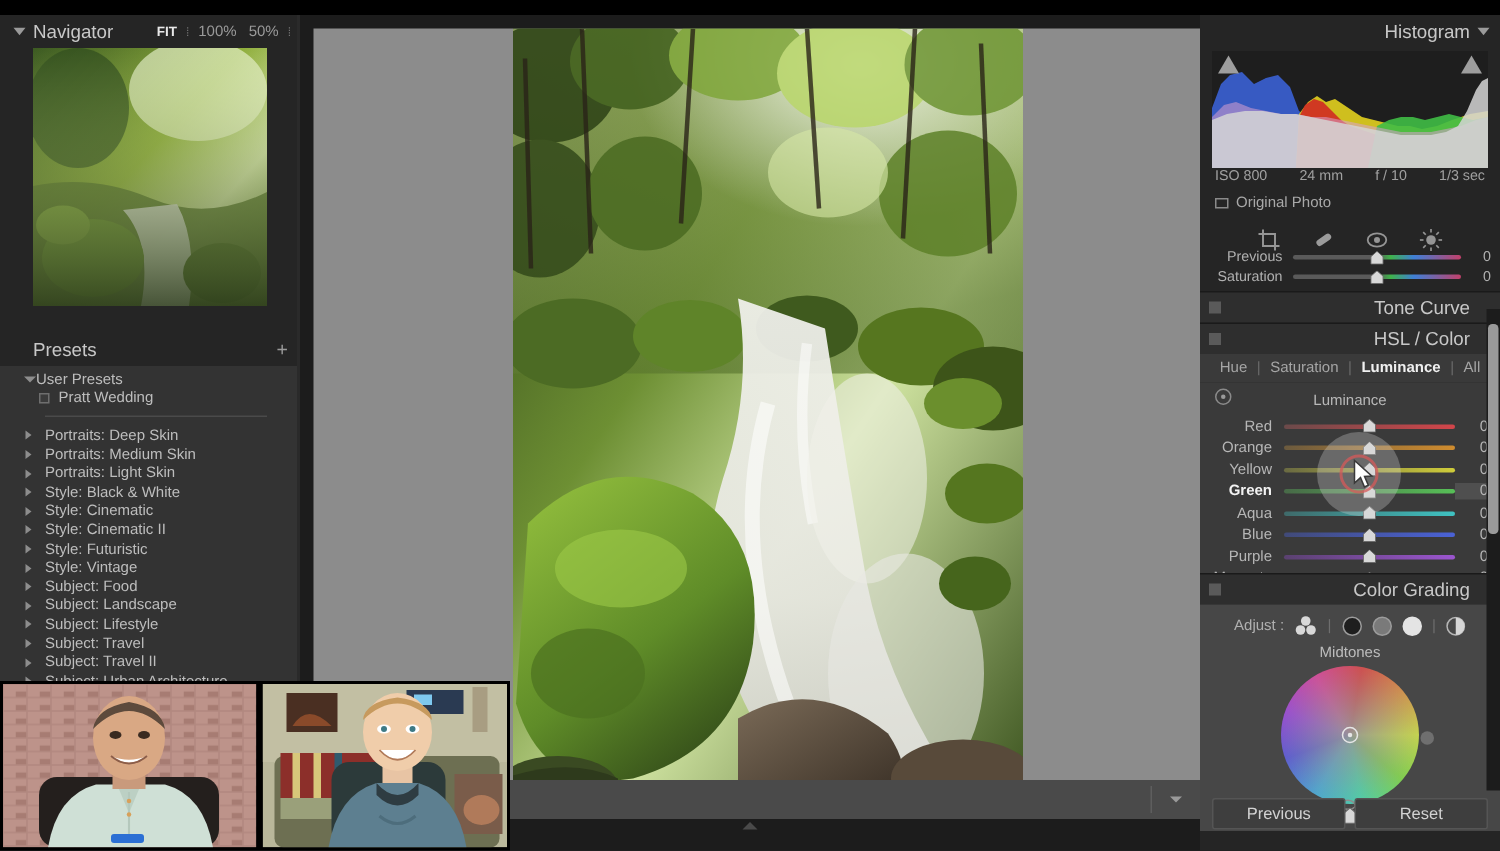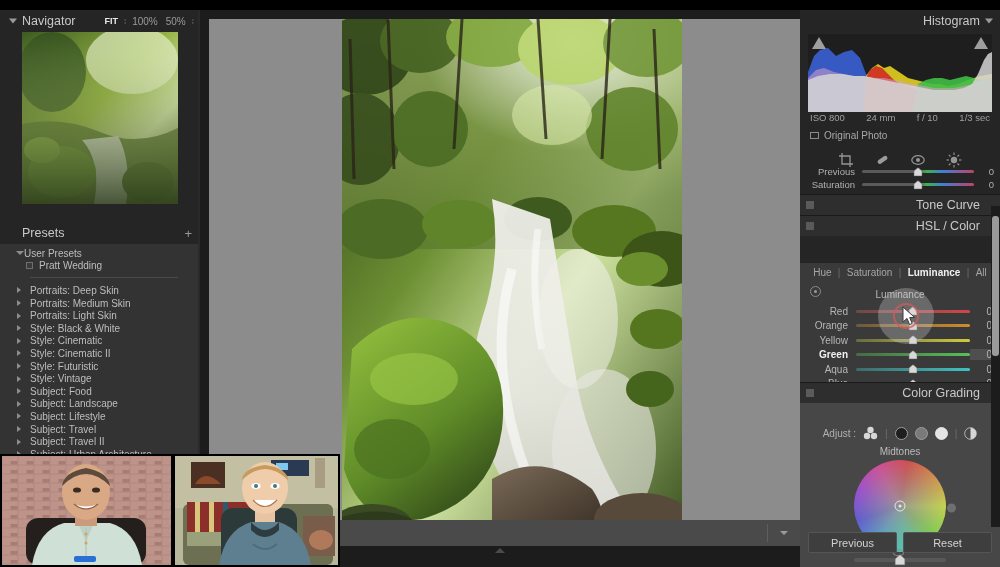--- a/index.html
+++ b/index.html
@@ -95,21 +95,21 @@
   .hsl-title { text-align:center; font-size:10px; color:#b8b8b8; margin:3px 0 4px; }
   .targeted { position:absolute; left:10px; top:4px; width:11px;height:11px;border:1px solid #8a8a8a; border-radius:50%; }
   .targeted:after { content:""; position:absolute; left:3px; top:3px; width:3px;height:3px;background:#9a9a9a;border-radius:50%; }
   .hsl-row { height:14.5px; display:flex; align-items:center; font-size:10px; }
   .hsl-row .lbl { width:56px; text-align:right; padding-right:8px; color:#b6b6b6; }
   .hsl-row.sel .lbl { color:#f2f2f2; font-weight:bold;text-align:right; }
   .hsl-row .trk { flex:1; height:3px; position:relative; border-radius:2px; }
   .hsl-row .val { width:30px; text-align:right; padding-right:8px; color:#b6b6b6; }
   .hsl-row.sel .val { background:#4f4f4f; }
 
-  .cg-adjust { display:flex; align-items:center; justify-content:center; gap:7px; padding:7px 0 2px; font-size:10px; color:#b0b0b0;margin-top:16px; }
+  .cg-adjust { display:flex; align-items:center; justify-content:center; gap:7px; padding:7px 0 2px; font-size:10px; color:#b0b0b0; }
   .cg-circ { width:13px;height:13px;border-radius:50%; border:1px solid #9c9c9c; }
   .cg-pipe { color:#6e6e6e; }
   .cg-label { text-align:center; font-size:10px; color:#bcbcbc; padding:4px 0 3px; }
   .wheel-wrap { display:flex; justify-content:center; position:relative; padding-bottom:4px; }
   .wheel { width:92px; height:92px; border-radius:50%; position:relative; }
   .wheel-center { position:absolute; left:50%; top:50%; transform:translate(-50%,-50%);
                   width:11px;height:11px;border-radius:50%;border:1.5px solid #e6e6e6; }
   .wheel-center:after { content:""; position:absolute; left:3px;top:3px;width:3px;height:3px;border-radius:50%;background:#e6e6e6; }
   .wheel-dot { position:absolute; right:-16px; top:50%; transform:translateY(-50%); width:9px;height:9px;
                border-radius:50%; background:#6f6f6f; }
@@ -457,21 +457,21 @@
       <span>Tone Curve</span>
       <span class="caret left"></span>
     </div>
 
     <div class="sec-bar" style="position:absolute; left:0; right:0; top:205px;">
       <span class="swbox"></span>
       <span>HSL / Color</span>
       <span class="caret"></span>
     </div>
 
-    <div style="position:absolute; left:0; right:0; top:226px;margin-top:27px;">
+    <div style="position:absolute; left:0; right:0; top:226px;">
       <div class="hsl-tabs">
         <span class="t">Hue</span>
         <span class="bar">|</span>
         <span class="t">Saturation</span>
         <span class="bar">|</span>
         <span class="t active">Luminance</span>
         <span class="bar">|</span>
         <span class="t">All</span>
       </div>
 

